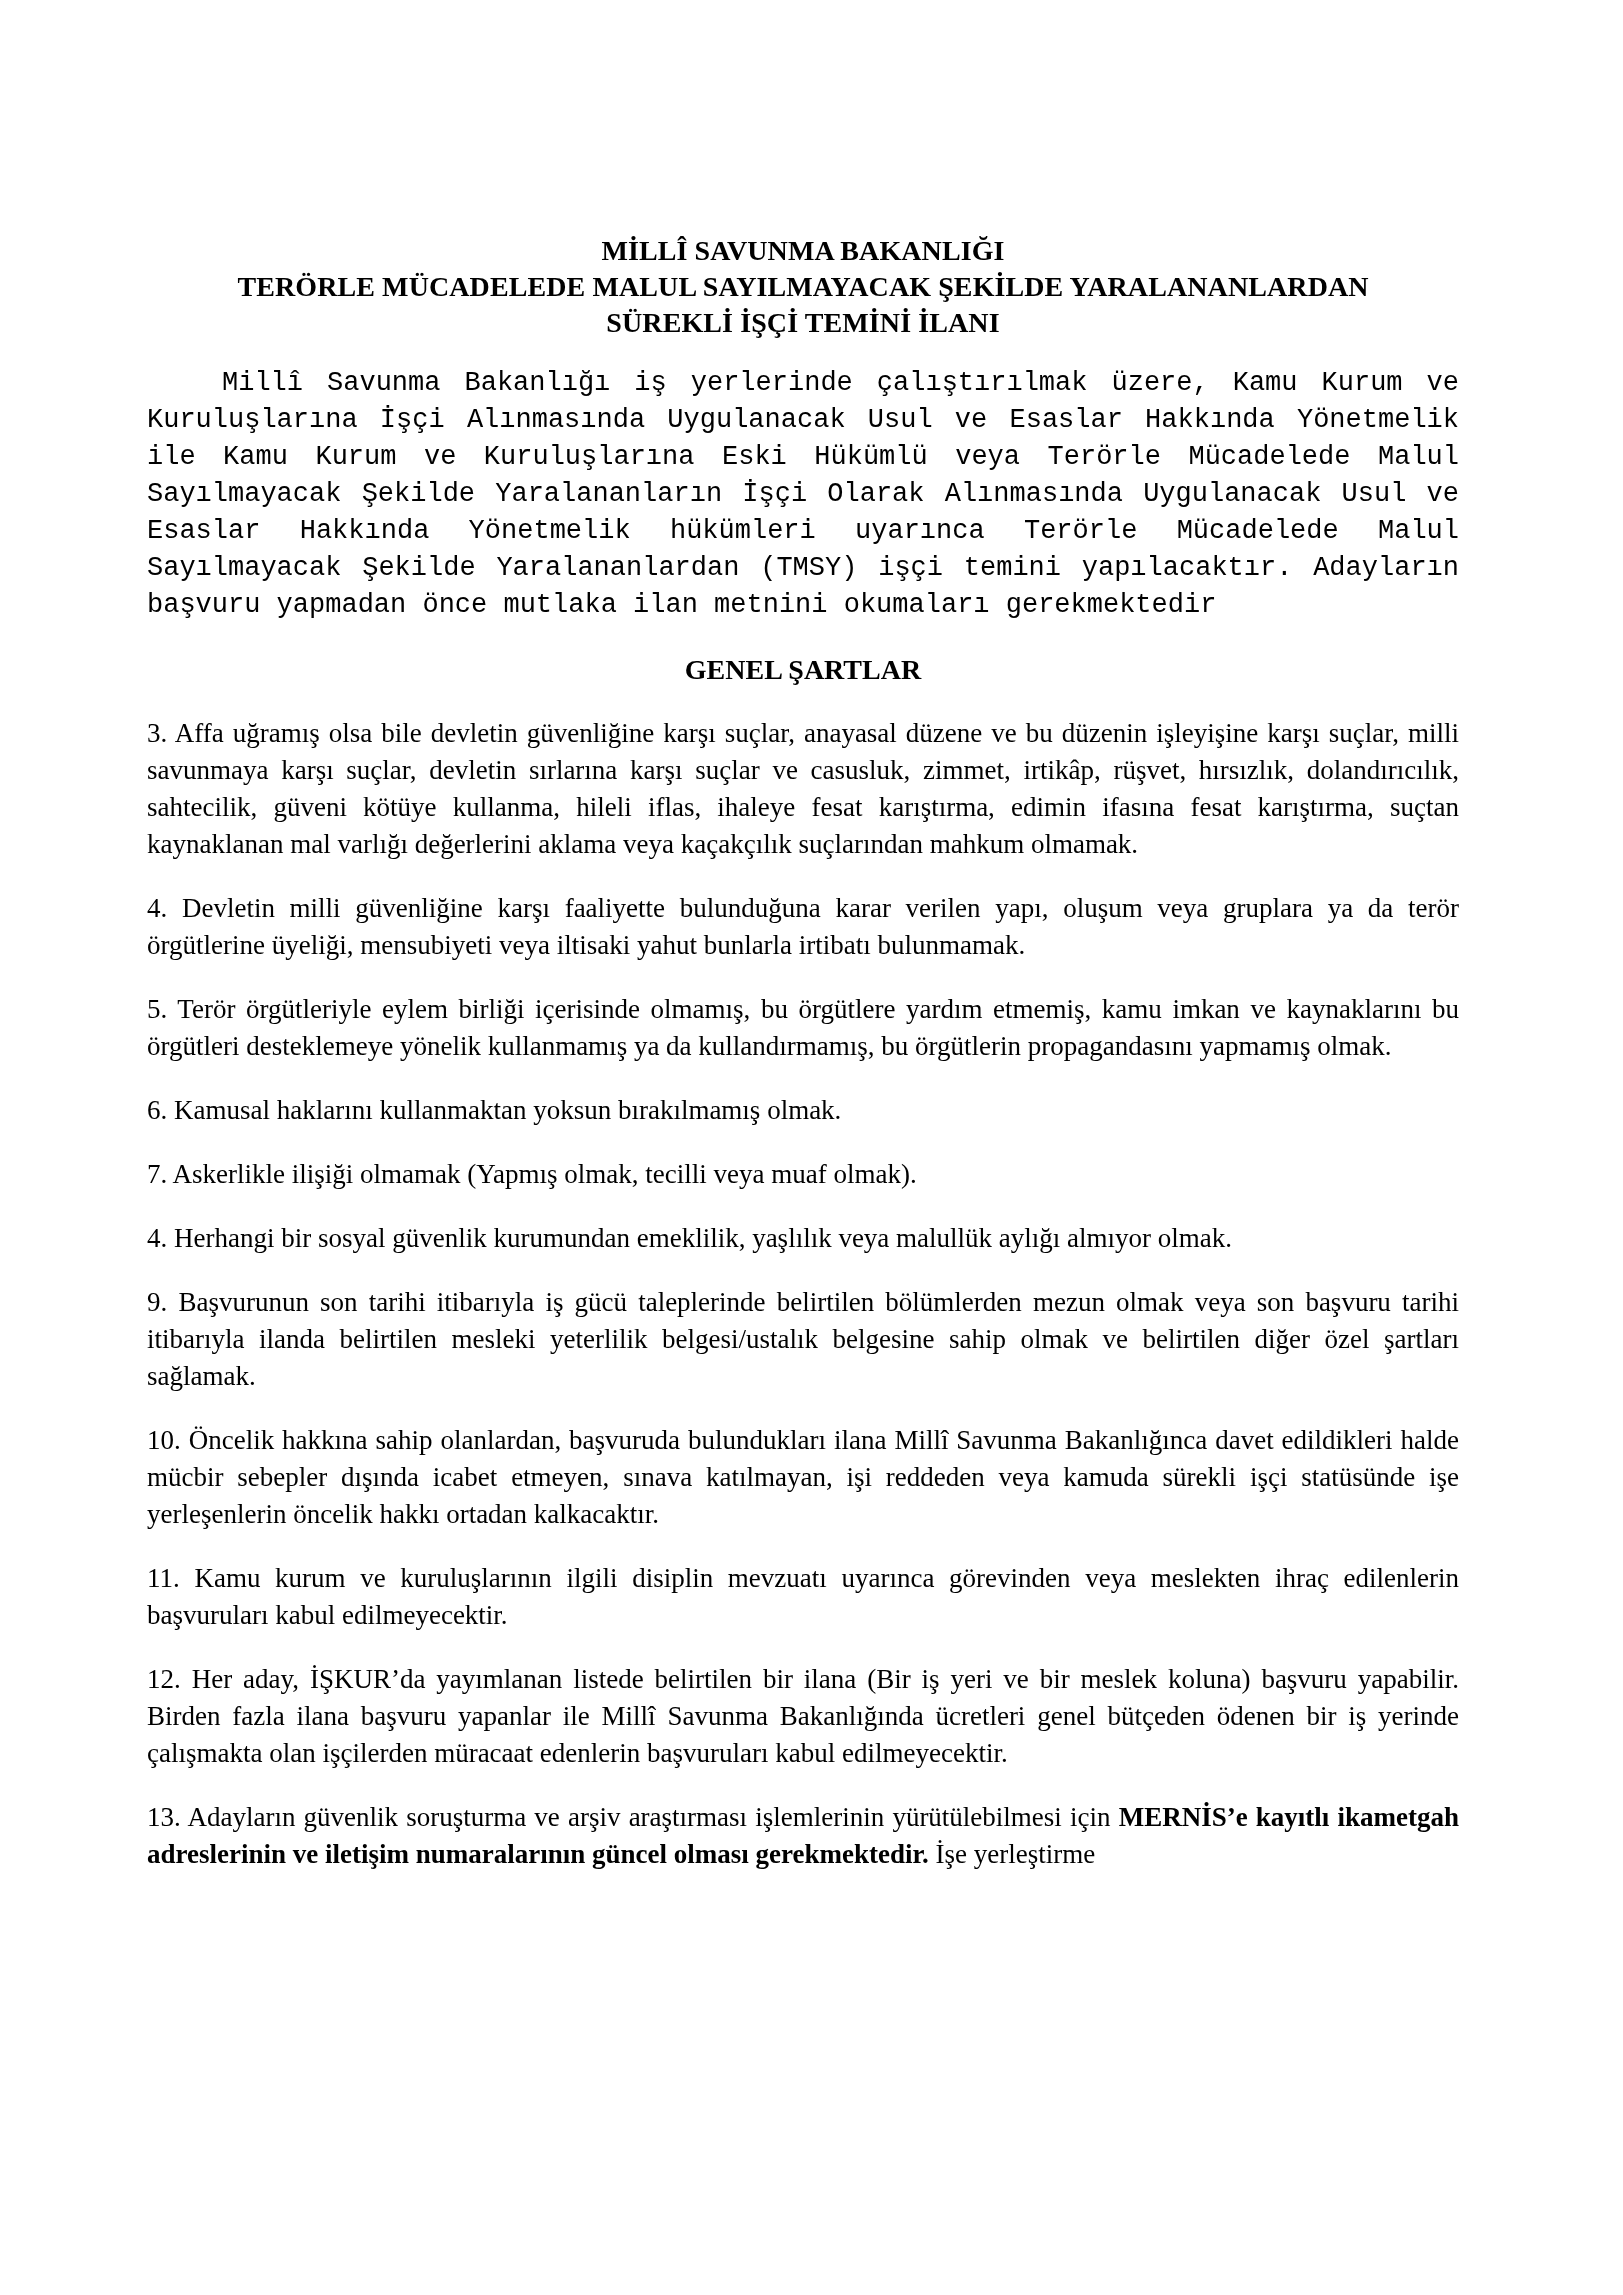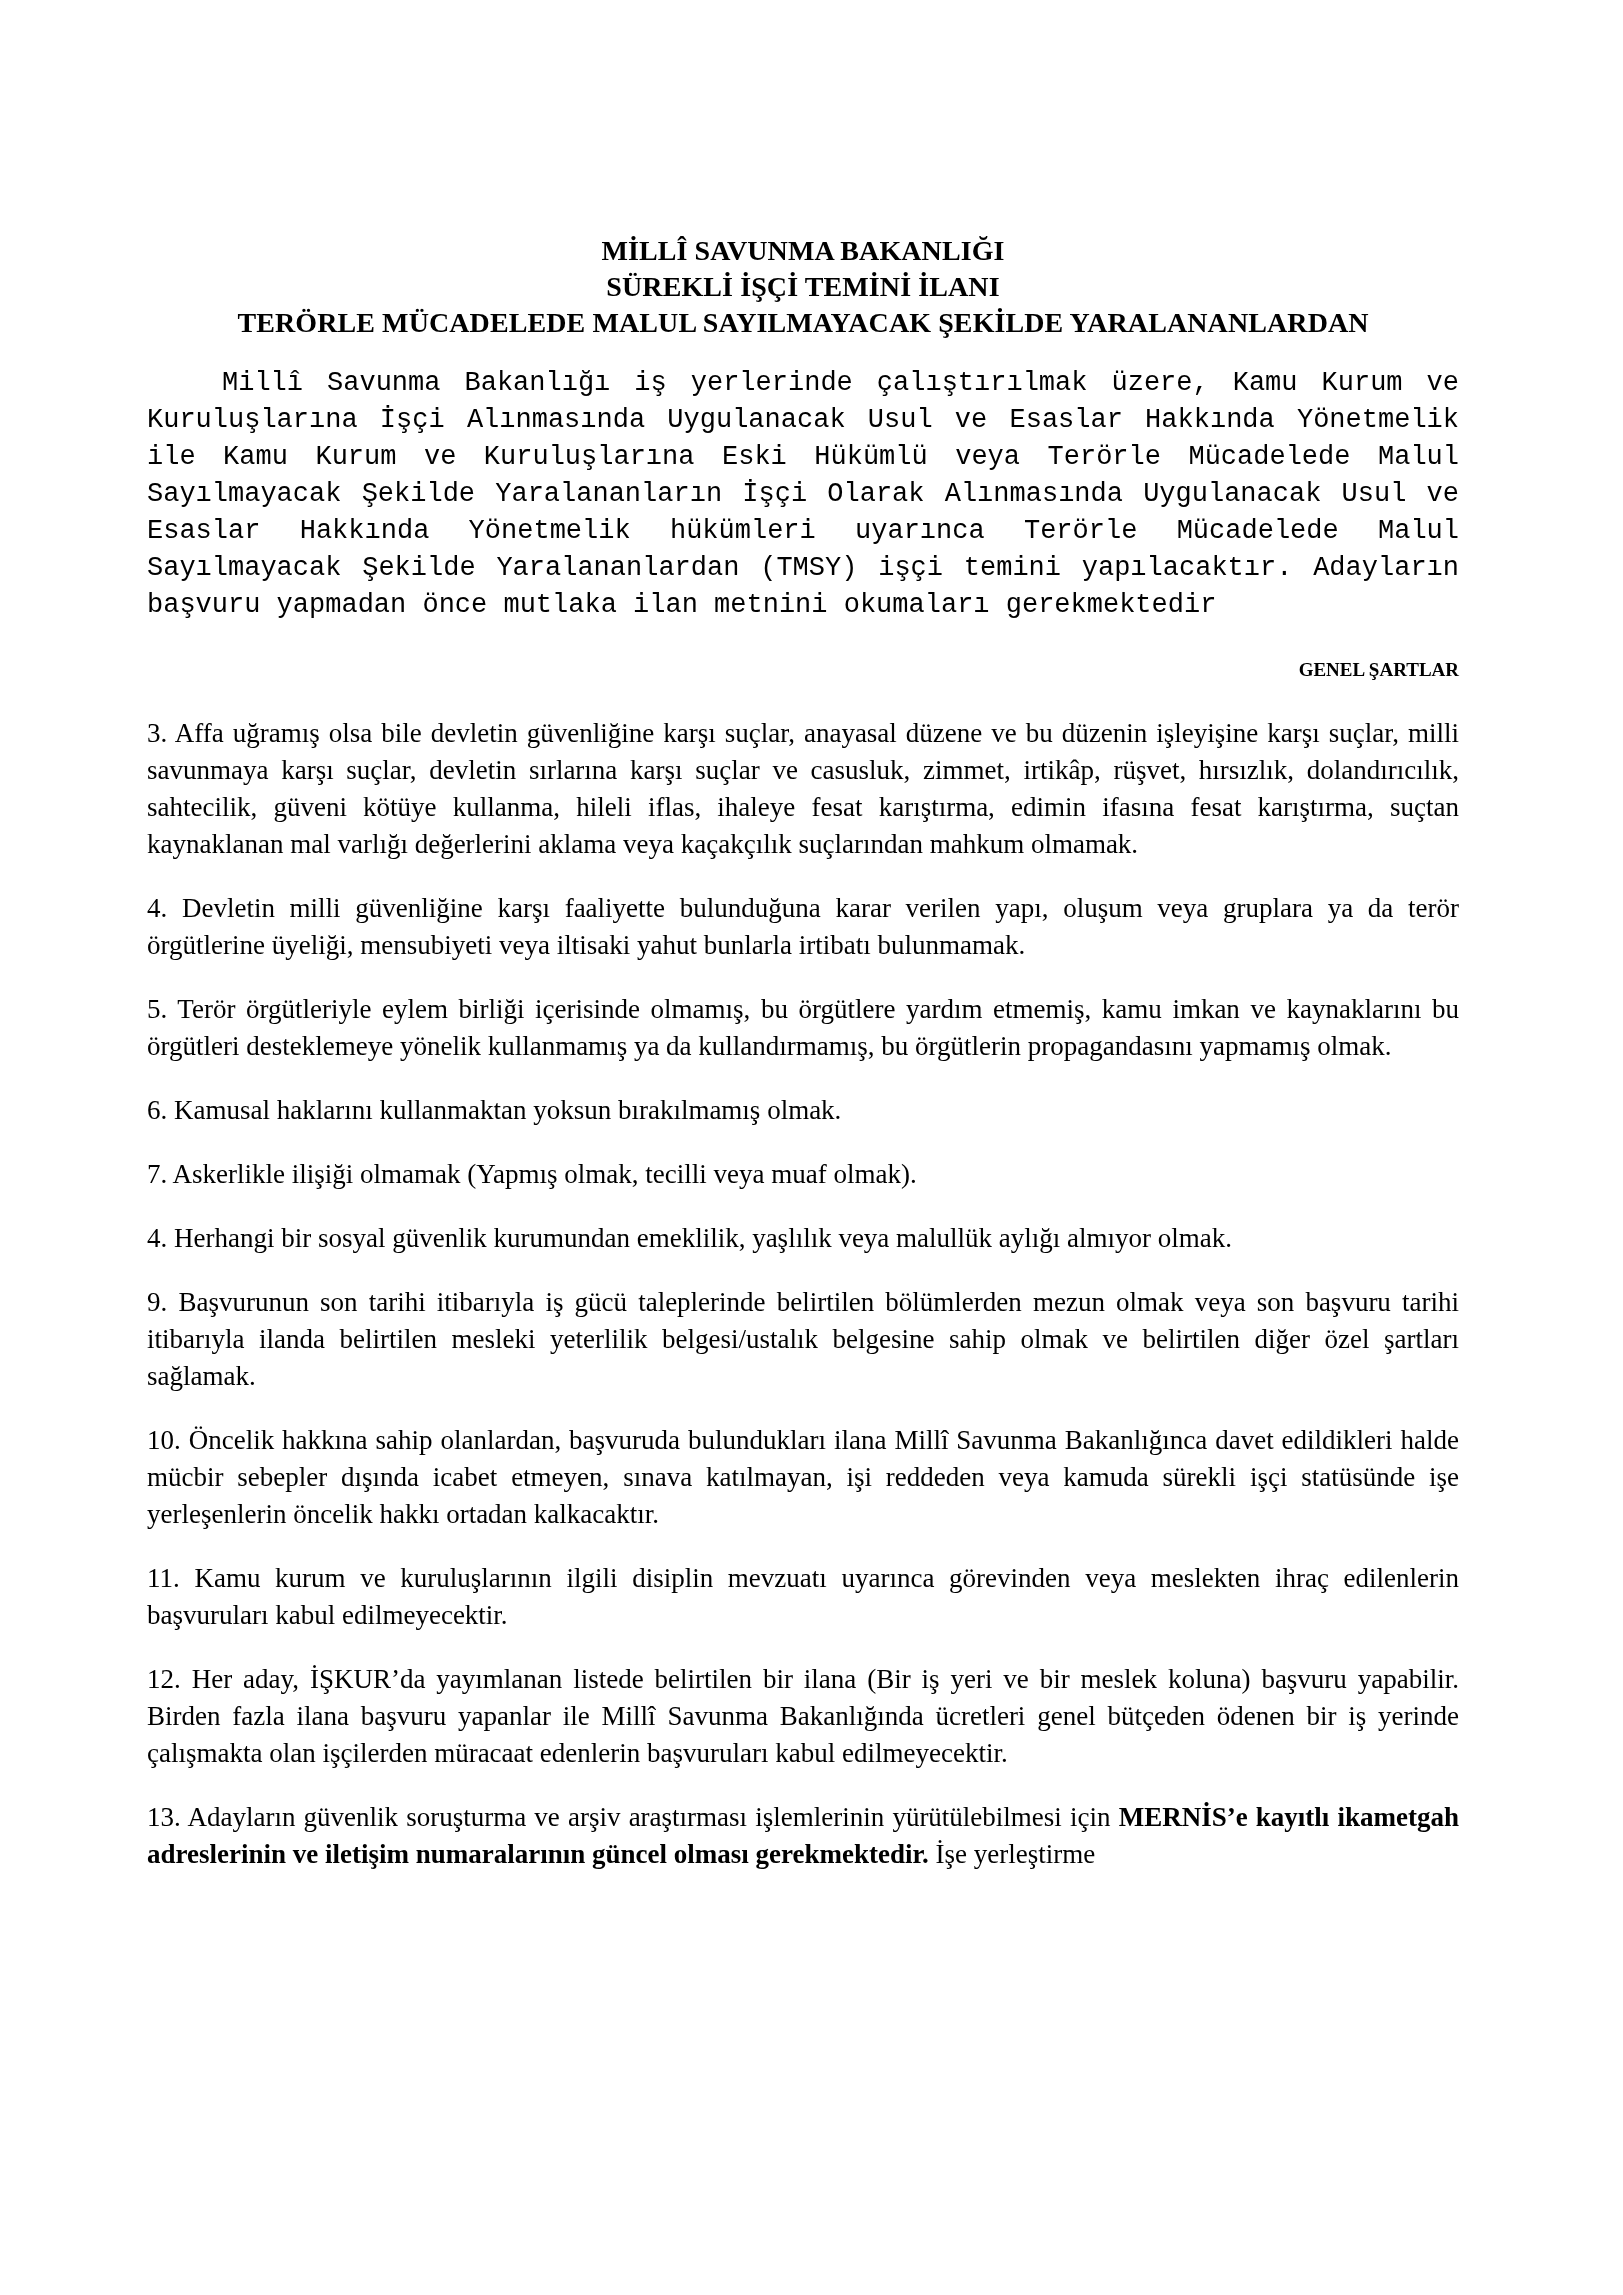--- a/index.html
+++ b/index.html
@@ -54,23 +54,23 @@
     text-align: justify;
     text-indent: 75px;
     text-justify: inter-word;
     hyphens: none;
     font-family: Liberation Mono, monospace;
   }
 
   
   .section-heading {
     margin-top: 19.6px;
-    text-align: right;
+    text-align: center;
     font-weight: bold;
-    font-size: 19px;
+    font-size: 28px;
     line-height: 37px;
   }
 
   
   .conditions {
     margin-top: 10.5px;
   }
   .condition {
     font-size: 27px;
     line-height: 37px;
@@ -90,22 +90,22 @@
   }
 </style>
 </head>
 <body>
 
 <div class="page">
   <div class="content">
 
     <div class="title-block">
       <div class="title-line">MİLLÎ SAVUNMA BAKANLIĞI</div>
+      <div class="title-line">TERÖRLE MÜCADELEDE MALUL SAYILMAYACAK ŞEKİLDE YARALANANLARDAN</div>
       <div class="title-line">SÜREKLİ İŞÇİ TEMİNİ İLANI</div>
-      <div class="title-line">TERÖRLE MÜCADELEDE MALUL SAYILMAYACAK ŞEKİLDE YARALANANLARDAN</div>
     </div>
 
     <p class="intro">Millî Savunma Bakanlığı iş yerlerinde çalıştırılmak üzere, Kamu Kurum ve Kuruluşlarına İşçi Alınmasında Uygulanacak Usul ve Esaslar Hakkında Yönetmelik ile Kamu Kurum ve Kuruluşlarına Eski Hükümlü veya Terörle Mücadelede Malul Sayılmayacak Şekilde Yaralananların İşçi Olarak Alınmasında Uygulanacak Usul ve Esaslar Hakkında Yönetmelik hükümleri uyarınca Terörle Mücadelede Malul Sayılmayacak Şekilde Yaralananlardan (TMSY) işçi temini yapılacaktır. Adayların başvuru yapmadan önce mutlaka ilan metnini okumaları gerekmektedir</p>
 
     <div class="section-heading">GENEL ŞARTLAR</div>
 
     <div class="conditions">
       <p class="condition">3.  Affa uğramış olsa bile devletin güvenliğine karşı suçlar, anayasal düzene ve bu düzenin işleyişine karşı suçlar, milli savunmaya karşı suçlar, devletin sırlarına karşı suçlar ve casusluk, zimmet, irtikâp, rüşvet, hırsızlık, dolandırıcılık, sahtecilik, güveni kötüye kullanma, hileli iflas, ihaleye fesat karıştırma, edimin ifasına fesat karıştırma, suçtan kaynaklanan mal varlığı değerlerini aklama veya kaçakçılık suçlarından mahkum olmamak.</p>
       <p class="condition">4. Devletin milli güvenliğine karşı faaliyette bulunduğuna karar verilen yapı, oluşum veya gruplara ya da terör örgütlerine üyeliği, mensubiyeti veya iltisaki yahut bunlarla irtibatı bulunmamak.</p>
       <p class="condition">5. Terör örgütleriyle eylem birliği içerisinde olmamış, bu örgütlere yardım etmemiş, kamu imkan ve kaynaklarını bu örgütleri desteklemeye yönelik kullanmamış ya da kullandırmamış, bu örgütlerin propagandasını yapmamış olmak.</p>

